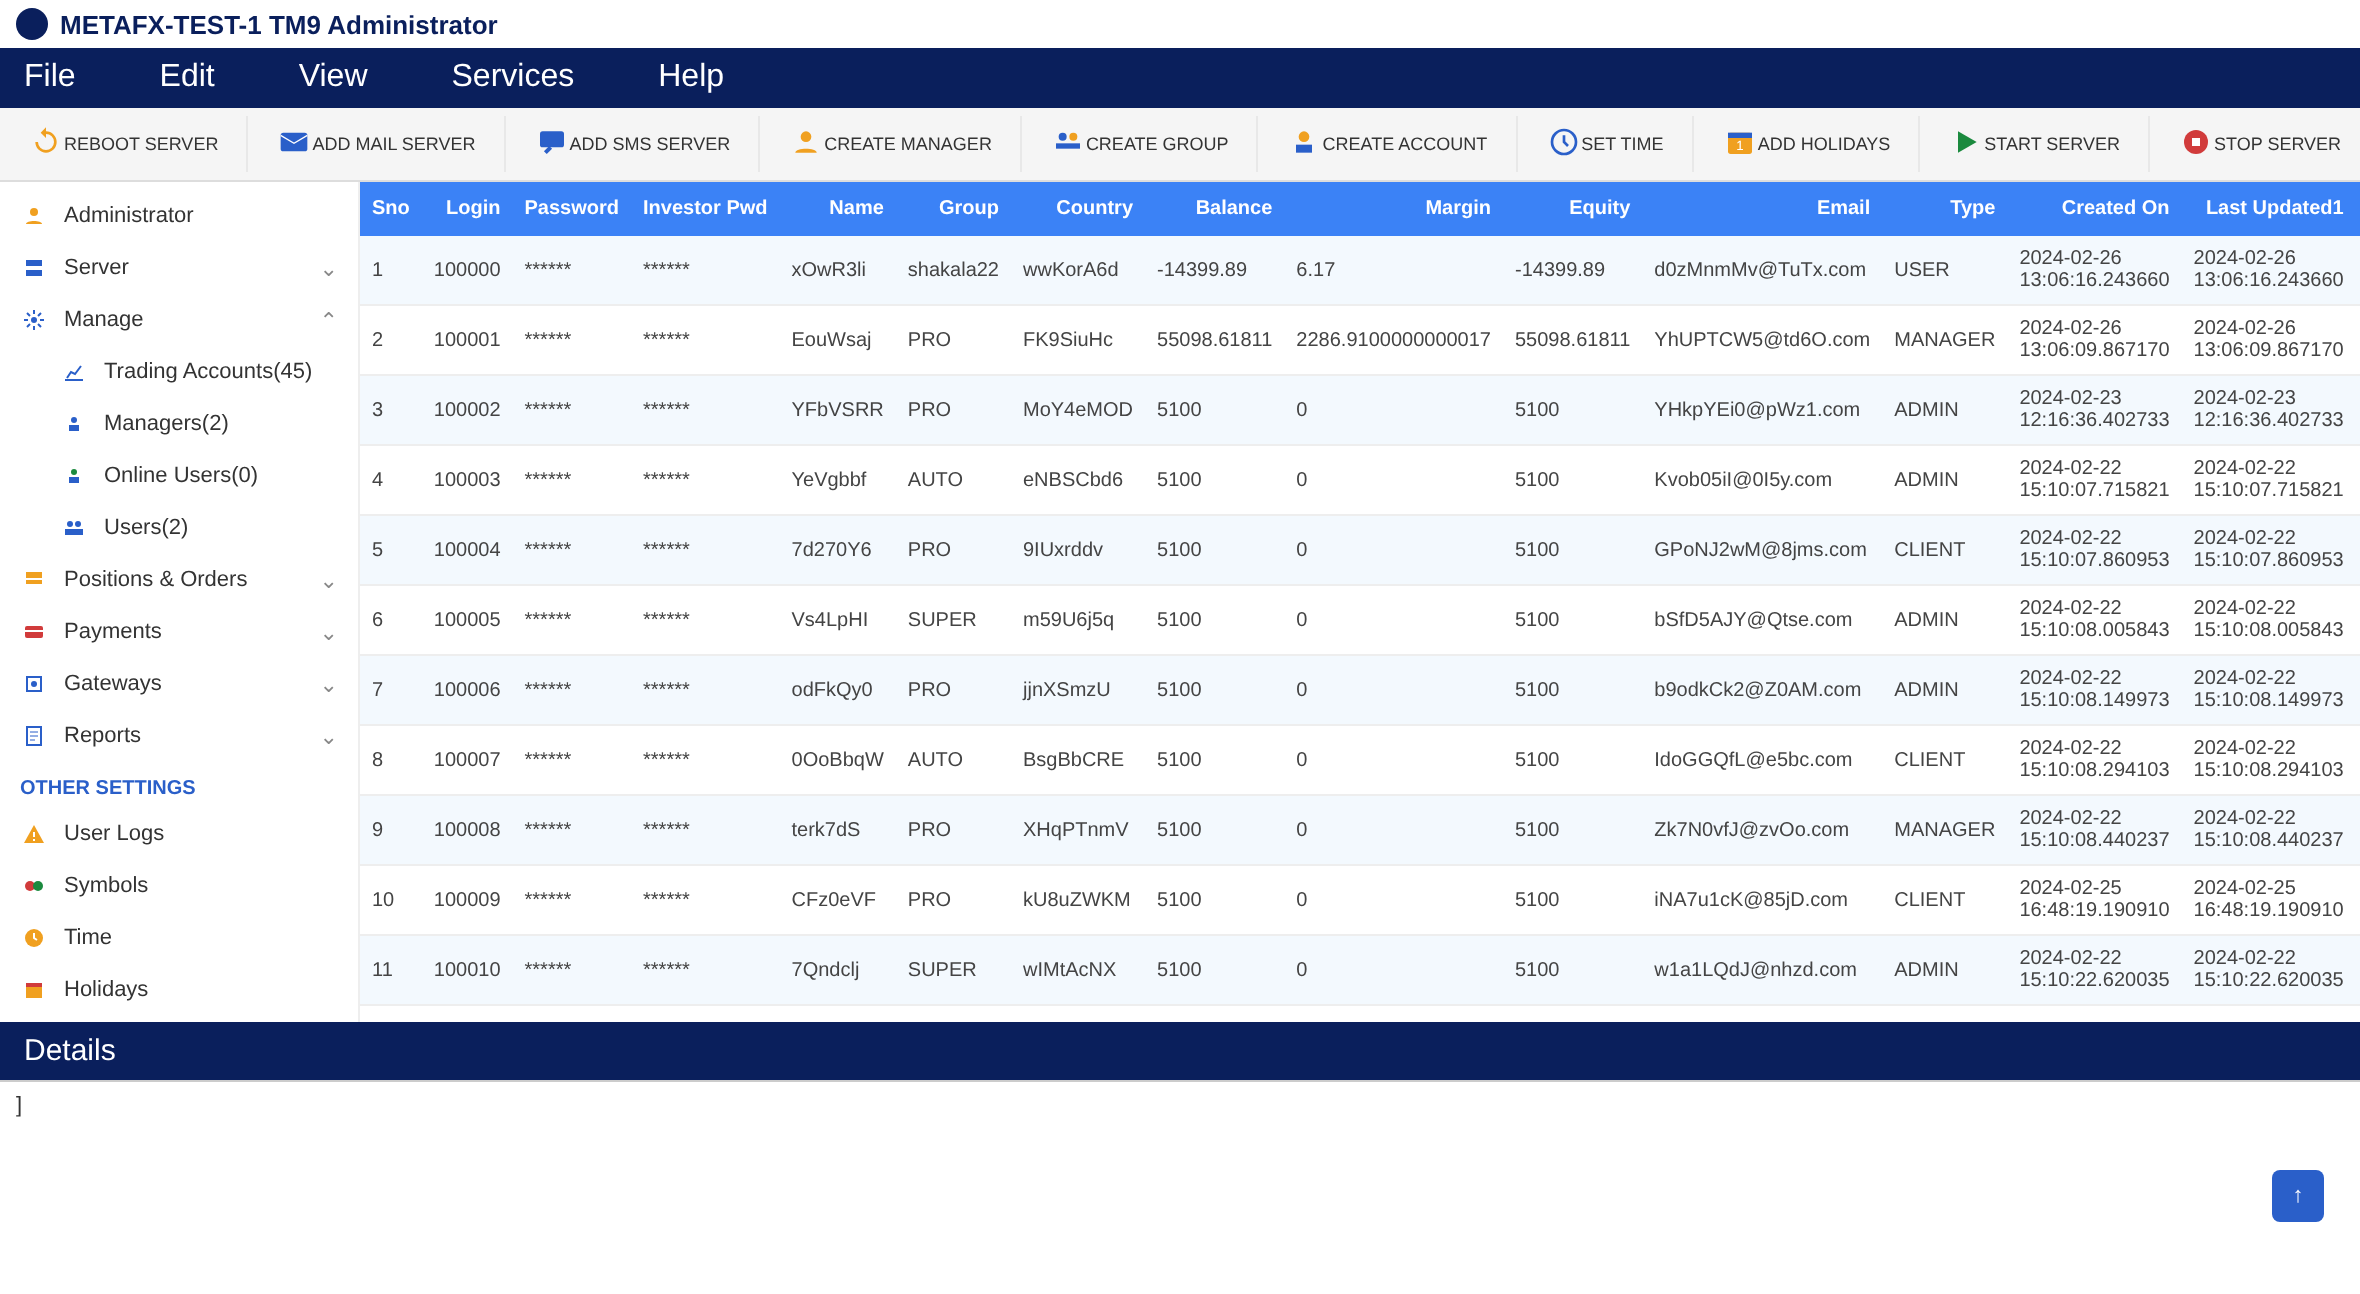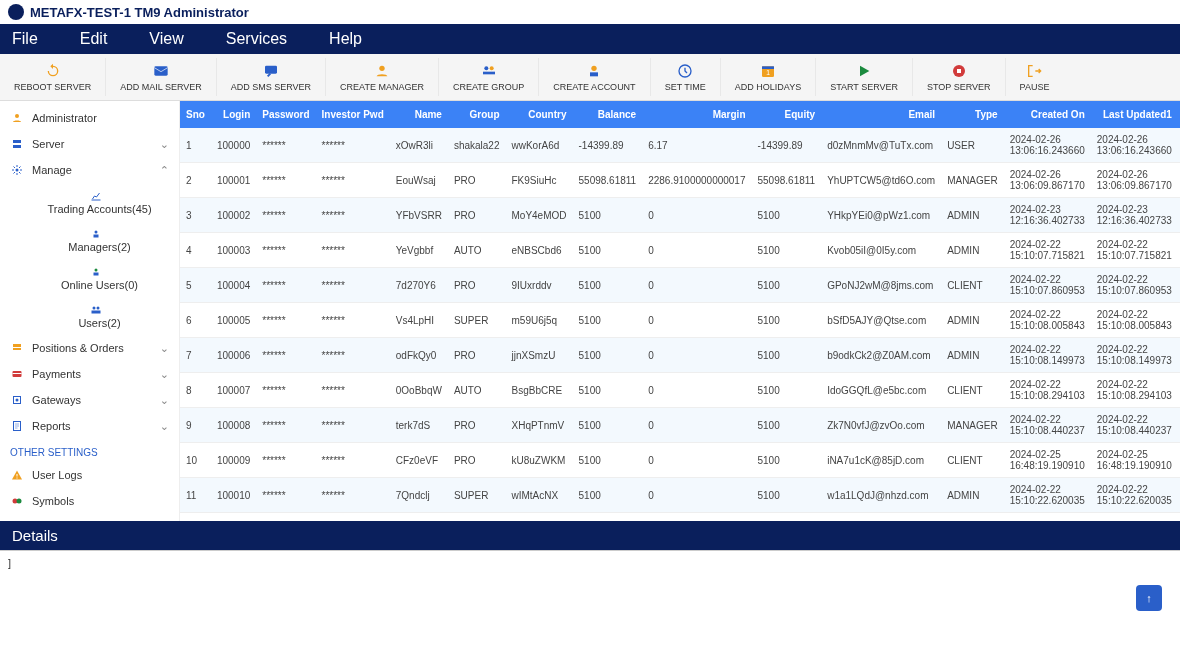--- a/index.html
+++ b/index.html
@@ -5,36 +5,36 @@
 * { margin: 0; padding: 0; box-sizing: border-box; font-family: Arial, sans-serif; }
 body { font-size: 11px; color: #333; background: #fff; width: 1180px; }
 
 
 .titlebar { display:flex; align-items:center; background:#fff; padding:4px 8px; font-weight:bold; color:#0a1f5c; font-size:13px; }
 .titlebar .logo { width:16px; height:16px; background:#0a1f5c; border-radius:50%; margin-right:6px; display:inline-block; }
 .menubar { background:#0a1f5c; color:#fff; display:flex; padding:4px 8px; gap:34px; font-size:16px; }
 .menubar .mi { cursor:pointer; padding:2px 4px; }
 
 .toolbar { display:flex; align-items:flex-end; background:#f5f5f5; border-bottom:1px solid #ddd; padding:4px 0; }
-.toolbar .tbtn { display:flex; flex-direction:column; align-items:center; justify-content:flex-end;
+.toolbar .tbtn { display:flex; flex-direction:row; align-items:center; justify-content:flex-end;
                padding:4px 14px; font-size:9px; color:#333; cursor:pointer; border-right:1px solid #e8e8e8; }
 .toolbar .tbtn:last-child { border-right:none;}
 .toolbar .ticon { width:18px; height:18px; margin-bottom:2px; display:flex; align-items:center; justify-content:center;}
 .lbl { white-space:nowrap; }
 
 
 .main { display:flex; height:420px; }
 
 
 .sidebar { width:180px; background:#fff; border-right:1px solid #eee; overflow-y:auto; padding:4px 0; }
 .srow { display:flex; align-items:center; padding:6px 10px; cursor:pointer; color:#333; }
 .srow .sicon { width:14px; height:14px; margin-right:8px; display:flex; align-items:center; justify-content:center; flex-shrink:0;}
 .srow .chev { margin-left:auto; color:#888; }
-.srow.sub { padding-left:30px;flex-direction:column; }
-.shead { padding:8px 10px 4px; font-size:10px; font-weight:normal; color:#2a5fc9; }
+.srow.sub { padding-left:30px; }
+.shead { padding:8px 10px 4px; font-size:10px; font-weight:bold; color:#2a5fc9; }
 
 
 .tablewrap { flex:1; overflow:auto; position:relative; background:#fff; padding:0 18px 0 0; }
 table { border-collapse:collapse; width:100%; font-size:10px; }
 th { background:#3b82f6; color:#fff; text-align:right; padding:8px 6px; font-weight:bold; white-space:nowrap; }
 td { padding:6px 6px; border-bottom:1px solid #eee; white-space:nowrap; color:#444; vertical-align:middle; }
 tr.even td { background:#f3f9fe; }
 tr.odd td  { background:#ffffff; }
 .btn { display:inline-block; padding:5px 16px; border-radius:3px; color:#fff; font-size:10px; cursor:pointer; text-align:center;}
 .btn.view { background:#1b8a3e; }

